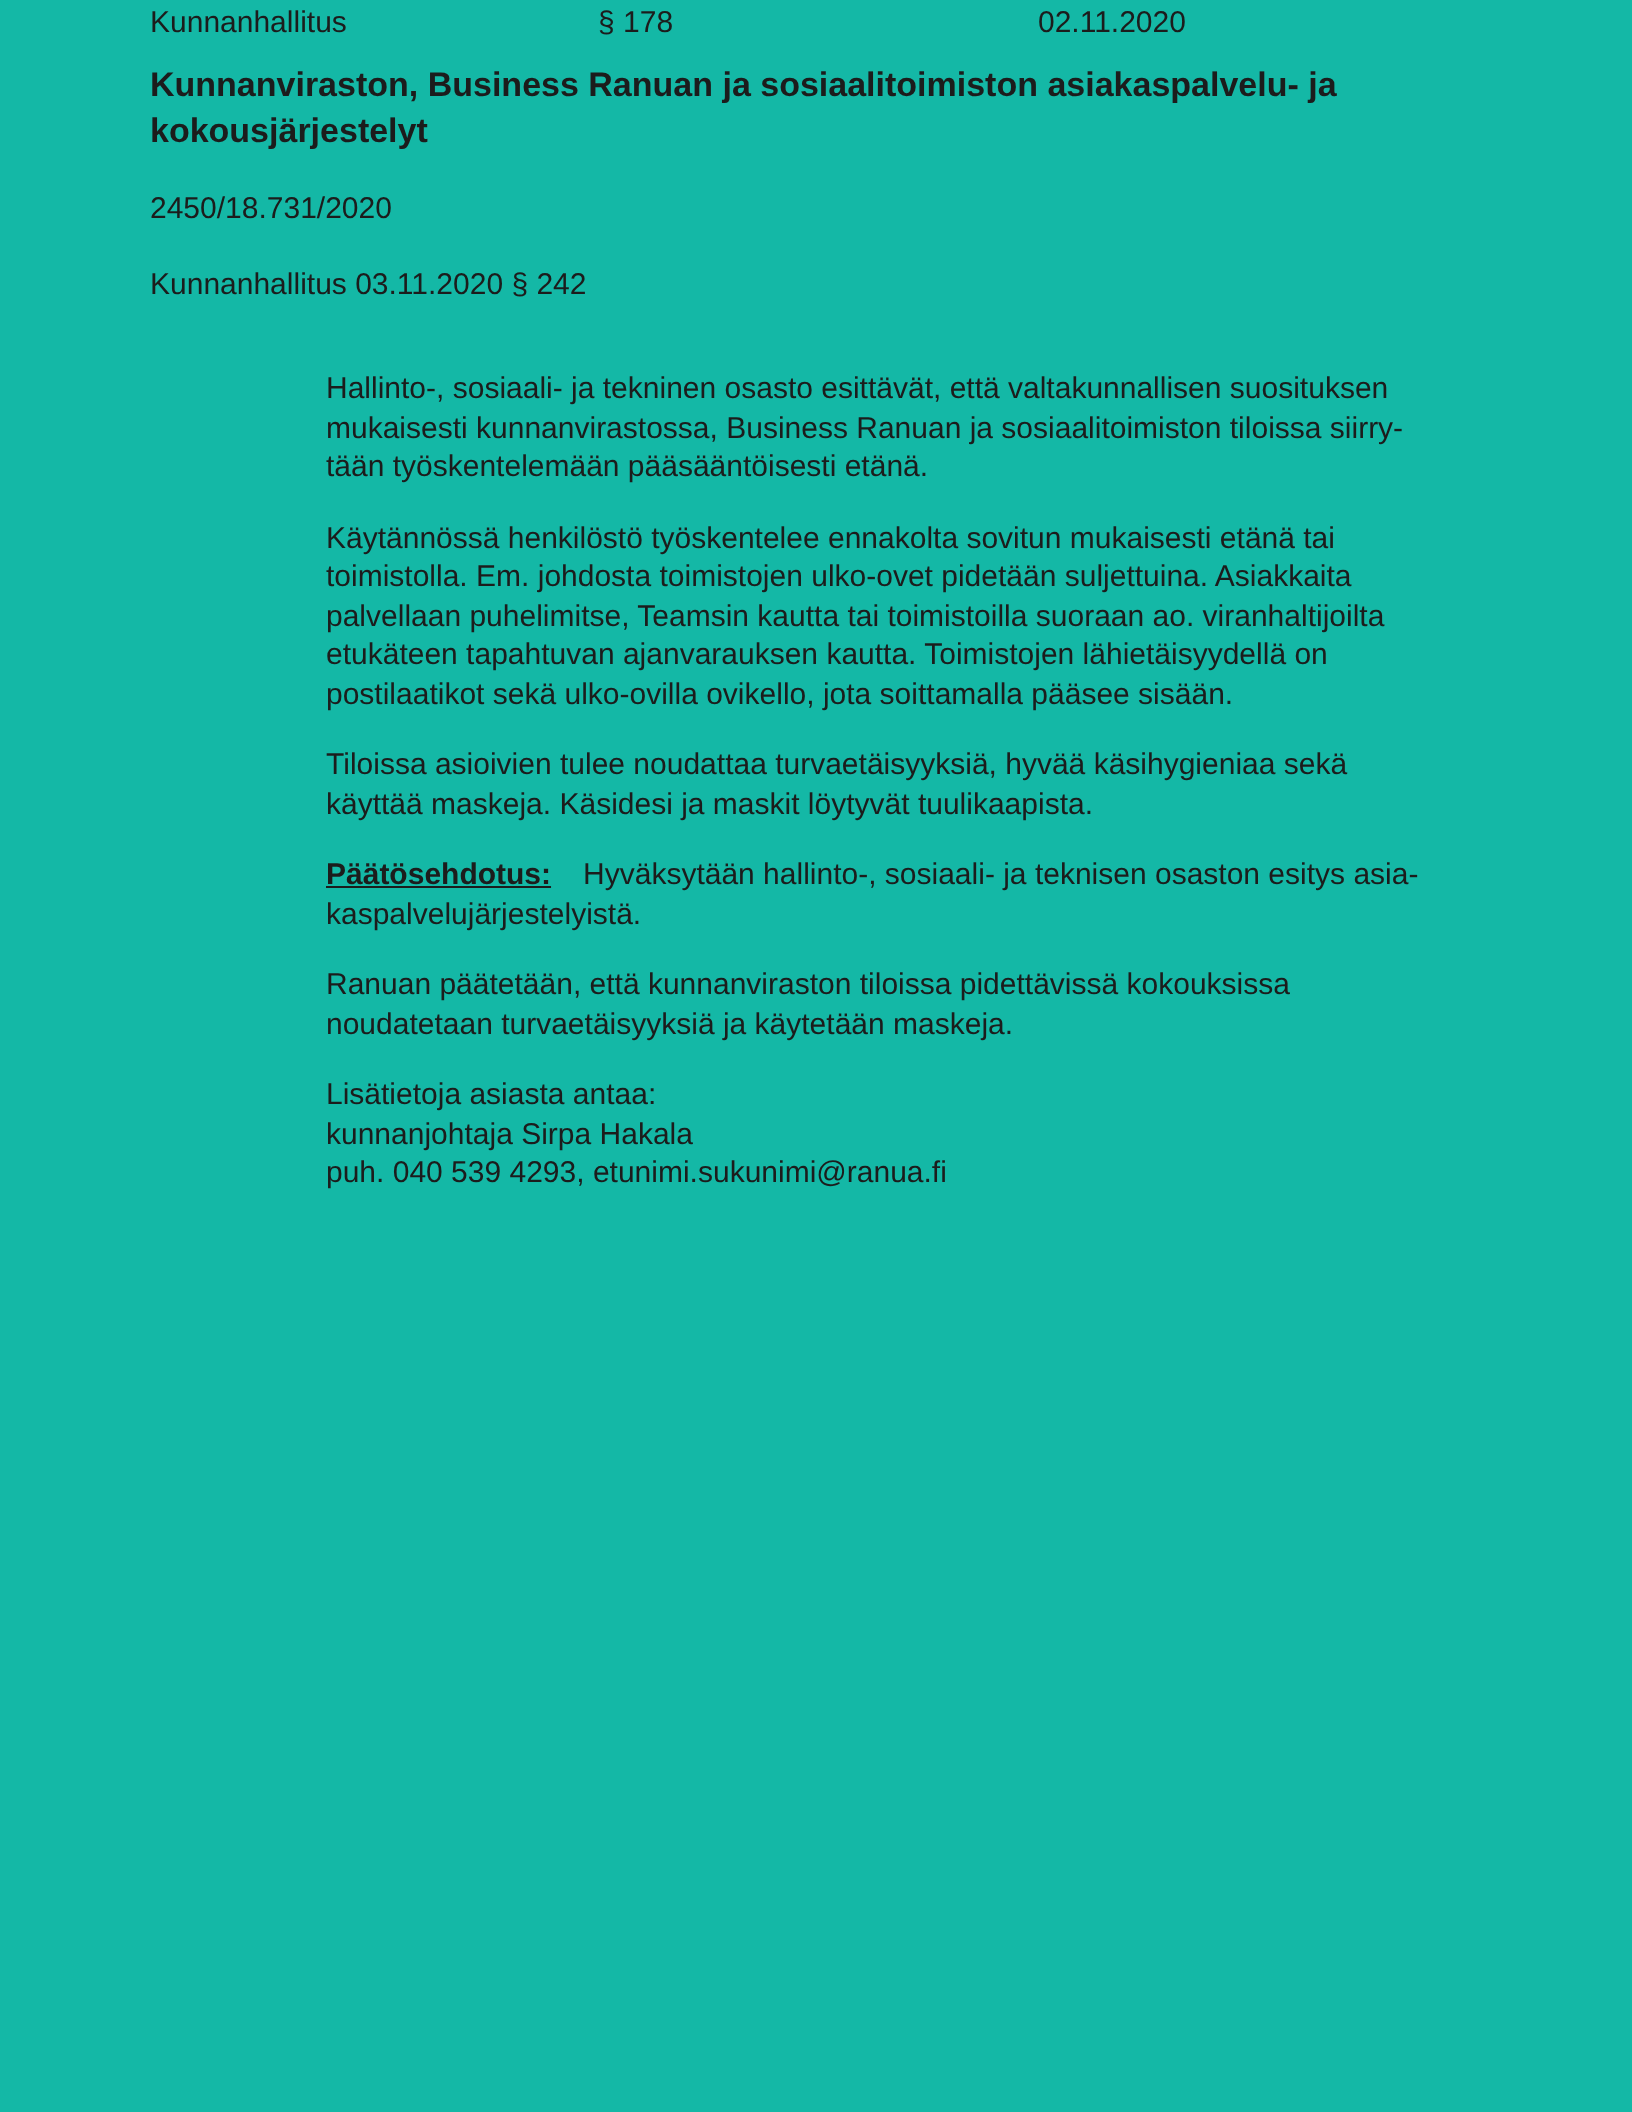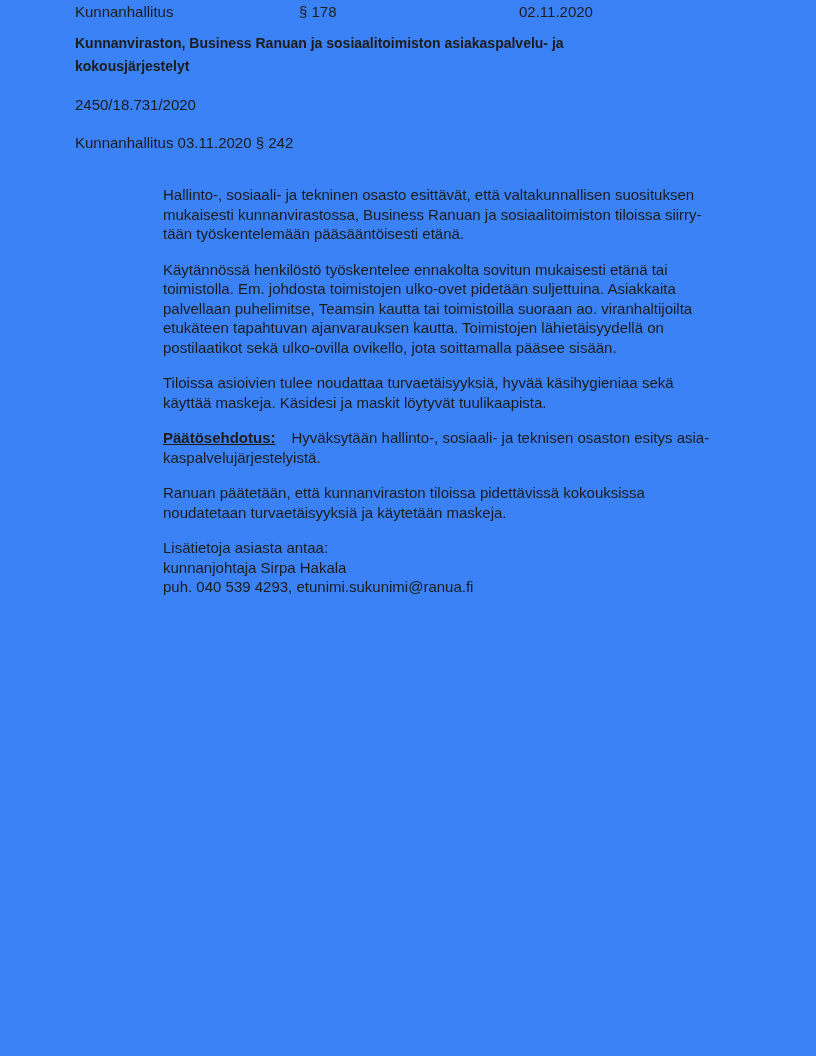--- a/index.html
+++ b/index.html
@@ -1,41 +1,41 @@
 <!DOCTYPE html>
 <html><head>
 <meta charset="utf-8">
 <style>
   * { margin: 0; padding: 0; box-sizing: border-box; }
   html, body { background: #ffffff; }
   .page {
     position: relative;
     width: 816px;
     height: 1056px;
-    background: #3b82f6;
+    background: #14b8a6;
     overflow: hidden;
     font-family: "Liberation Sans", sans-serif;
     color: #1c1c1c;
     font-size: 15px;
     line-height: 19.5px;
   }
   .hdr-organ, .hdr-section, .hdr-date {
     position: absolute;
     top: 2px;
     white-space: pre;
   }
   .hdr-organ   { left: 75px; }
   .hdr-section { left: 299px; }
   .hdr-date    { left: 519px; }
   .title {
     position: absolute;
     left: 75px;
     top: 32px;
     width: 700px;
-    font-size: 14px;
+    font-size: 17px;
     line-height: 22.5px;
     font-weight: bold;
     white-space: pre-line;
   }
   .case-number {
     position: absolute;
     left: 75px;
     top: 95px;
   }
   .meeting-ref {

